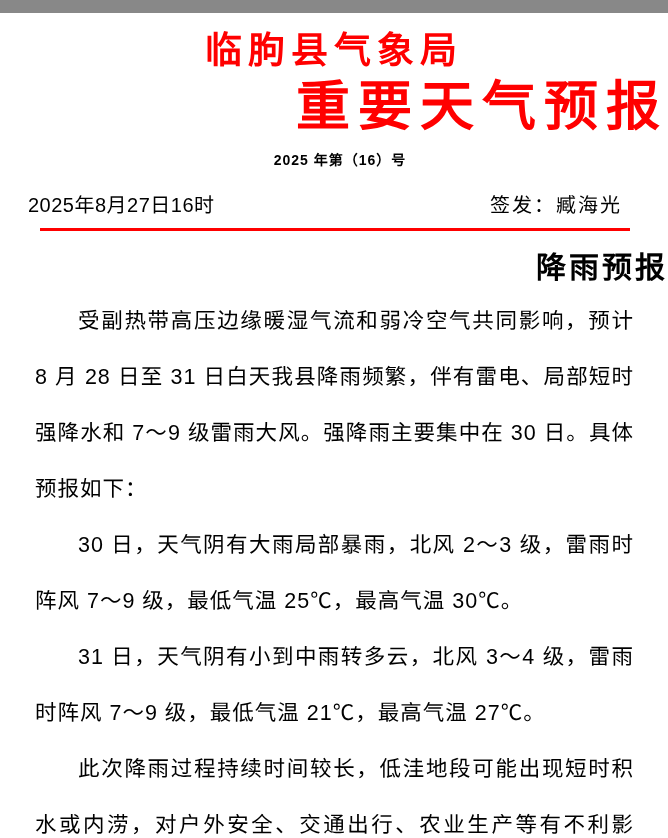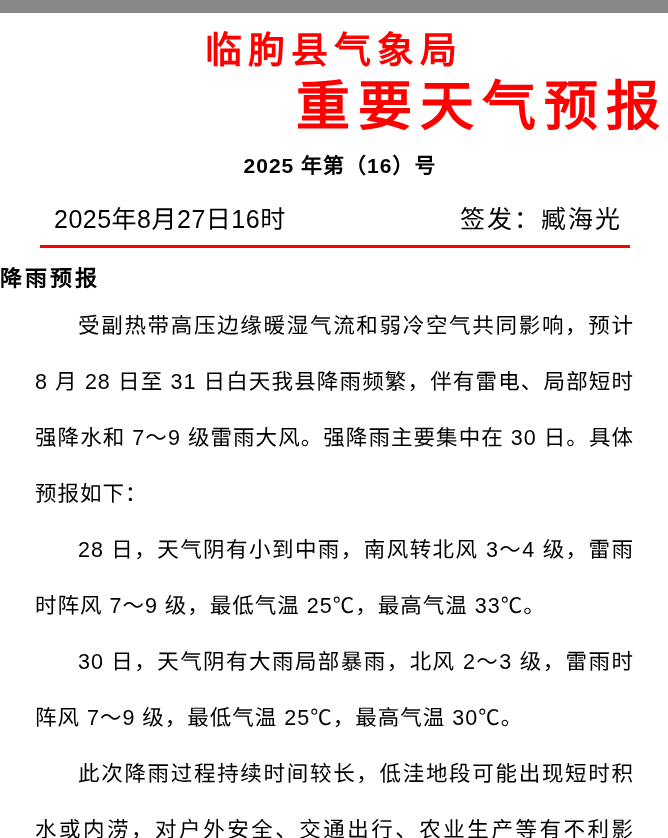--- a/index.html
+++ b/index.html
@@ -34,45 +34,45 @@
     color:var(--accent-red);
     font-size:54px;
     font-weight:bold;
     letter-spacing:8px;
     line-height:1.15;
     margin-top:2px;
     text-align:right;
   }
   .issue-no{
     color:var(--text-color);
-    font-size:21px;
+    font-size:14px;
     font-weight:bold;
     margin-top:12px;
     letter-spacing:1px;
     padding-left:12px;
   }
   .meta-row{
     display:flex;
     justify-content:space-between;
     align-items:flex-end;
-    padding:0 46px 0 54px;
+    padding:0 46px 0 28px;
     margin-top:20px;
-    font-size:25px;
+    font-size:20px;
   }
   .issue-date{letter-spacing:0.5px;}
   .signer{letter-spacing:2px;text-align:right;}
   .red-rule{
     height:3px;
     background:var(--accent-red);
     margin:10px 38px 0 40px;
     border:none;
   }
   .section-title{
-    text-align:left;
-    font-size:22px;
+    text-align:right;
+    font-size:30px;
     font-weight:bold;
     letter-spacing:3px;
     margin-top:12px;
   }
   .body-text{
     padding:6px 34px 0 35px;
   }
   .body-text p{
     font-size:21.5px;
     line-height:56px;
@@ -97,18 +97,18 @@
     <span class="issue-date">2025年8月27日16时</span>
     <span class="signer">签发：臧海光</span>
   </div>
 
   <hr class="red-rule">
 
   <div class="section-title">降雨预报</div>
 
   <div class="body-text">
     <p>受副热带高压边缘暖湿气流和弱冷空气共同影响，预计 8 月 28 日至 31 日白天我县降雨频繁，伴有雷电、局部短时强降水和 7～9 级雷雨大风。强降雨主要集中在 30 日。具体预报如下：</p>
-    <p>28 日，天气阴有小到中雨，南风转北风 3～4 级，雷雨时阵风 7～9 级，最低气温 25℃，最高气温 33℃。</p>
     <p>30 日，天气阴有大雨局部暴雨，北风 2～3 级，雷雨时阵风 7～9 级，最低气温 25℃，最高气温 30℃。</p>
+    <p>31 日，天气阴有小到中雨转多云，北风 3～4 级，雷雨时阵风 7～9 级，最低气温 21℃，最高气温 27℃。</p>
     <p>此次降雨过程持续时间较长，低洼地段可能出现短时积水或内涝，对户外安全、交通出行、农业生产等有不利影响，请注意防范。</p>
   </div>
 
 </div>
 
 </body></html>

